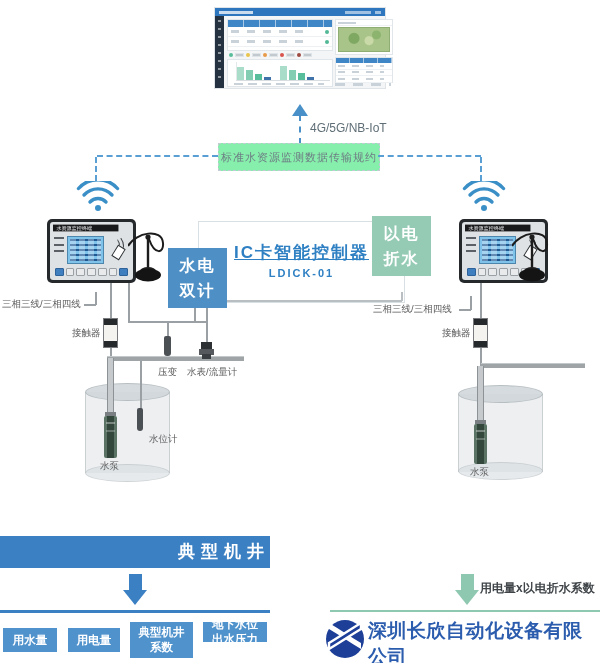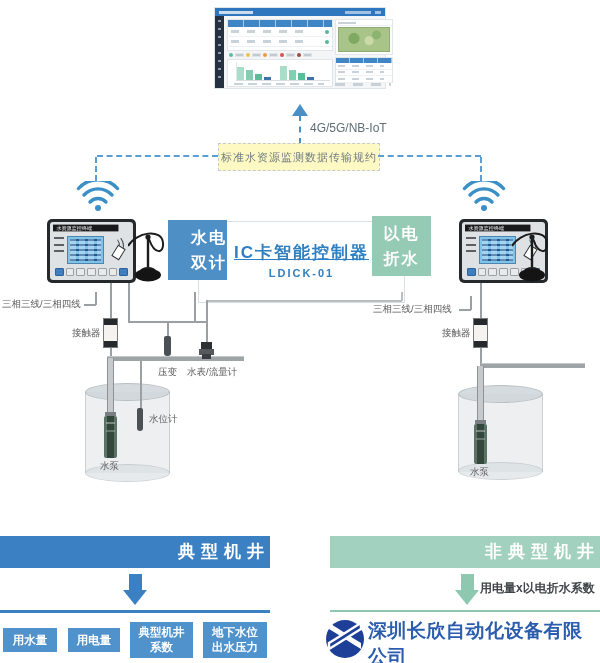--- a/index.html
+++ b/index.html
@@ -50,21 +50,21 @@
   .p-stats{position:absolute;left:111px;top:67px;width:56px;height:3px;
     background:repeating-linear-gradient(90deg,#c9d2d8 0 10px,transparent 10px 18px);}
 
   
   .caption{left:0;top:88px;width:600px;text-align:center;font-size:13.5px;font-weight:bold;letter-spacing:1px;}
   .cap-hl{color:#3fa39d;}
   .cap-rest{color:#46749f;}
   .arrow-head-up{left:292px;top:104px;width:0;height:0;border-left:8px solid transparent;border-right:8px solid transparent;border-bottom:12px solid #4a90c8;}
   .dash-stem{left:299px;top:115px;height:29px;border-left:2px dashed #4a90c8;}
   .net-label{left:310px;top:121px;font-size:12px;color:#5f6e76;}
-  .proto-box{left:218px;top:143px;width:160px;height:26px;background:#fef9c3;border:1px dashed #c0ccd2;
+  .proto-box{left:218px;top:143px;width:160px;height:26px;background:#86efac;border:1px dashed #c0ccd2;
     font-size:11px;color:#6e7c83;text-align:center;line-height:26px;letter-spacing:1px;}
   .dash-h{border-top:2px dashed #5a9fd4;height:0;}
   .dh-left{left:97px;top:155px;width:121px;}
   .dh-right{left:378px;top:155px;width:103px;}
   .dash-v{border-left:2px dashed #5a9fd4;width:0;}
   .dv-left{left:95px;top:157px;height:24px;}
   .dv-right{left:480px;top:157px;height:24px;}
   .wifi{width:44px;height:32px;}
   .wifi-l{left:76px;top:181px;}
   .wifi-r{left:462px;top:181px;}
@@ -95,21 +95,21 @@
   .ant-l{left:128px;top:228px;}
   .ant-r{left:512px;top:228px;}
 
   
   .center-box{left:198px;top:221px;width:207px;height:82px;background:#fff;border:1px solid #d9e0e4;z-index:1;
     text-align:center;color:#2e80c3;font-weight:bold;box-sizing:border-box;padding-top:19px;}
   .cb-l1{font-size:17px;letter-spacing:2px;text-decoration:underline;}
   .cb-l2{font-size:11px;letter-spacing:2px;margin-top:3px;}
   .mode{width:59px;height:60px;z-index:4;color:#fff;font-weight:bold;font-size:16px;line-height:25px;
     text-align:center;white-space:pre-line;box-sizing:border-box;padding-top:5px;letter-spacing:2px;}
-  .mode-l{left:168px;top:220px;background:#4e90c5;text-align:right;}
+  .mode-l{left:168px;top:248px;background:#4e90c5;}
   .mode-r{left:372px;top:216px;background:#95cbb5;}
 
   
   .wire{background:#9aa0a4;z-index:3;}
   .wire-lt{background:#b8bec2;z-index:2;}
   .lbl{font-size:9.5px;color:#5a5a5a;z-index:5;white-space:nowrap;}
   .contactor{width:15px;height:30px;background:#f5f3ef;border:1px solid #77797c;box-sizing:border-box;z-index:4;}
   .contactor:before{content:"";position:absolute;left:0;top:0;right:0;height:6px;background:#26292c;}
   .contactor:after{content:"";position:absolute;left:0;bottom:0;right:0;height:6px;background:#26292c;}
   .pump-col{background:#c6cacc;border-left:1px solid #8d9296;border-right:1px solid #8d9296;box-sizing:border-box;z-index:3;}
@@ -138,21 +138,21 @@
   .stem-r{left:461px;top:574px;background:#8fc8b1;}
   .head-r{left:455px;top:590px;border-top:15px solid #8fc8b1;}
   .formula{left:480px;top:580px;font-size:12px;font-weight:bold;color:#3f4448;}
   .rule-l{left:0;top:610px;width:270px;height:2.5px;background:#3b80c3;}
   .rule-r{left:330px;top:610px;width:270px;height:2px;background:#8fc8b1;}
   .tbox{background:#4f92cc;color:#fff;font-weight:bold;font-size:11.5px;line-height:1.3;
     display:flex;align-items:center;justify-content:center;text-align:center;white-space:pre-line;}
   .tb1{left:3px;top:628px;width:54px;height:24px;}
   .tb2{left:68px;top:628px;width:52px;height:24px;}
   .tb3{left:130px;top:622px;width:63px;height:36px;}
-  .tb4{left:203px;top:622px;width:64px;height:36px;}
+  .tb4{left:203px;top:622px;width:64px;height:20px;}
 
   
   .logo{left:325px;top:619px;width:40px;height:40px;}
   .co-cn{left:368px;top:618px;font-size:19px;font-weight:bold;color:#2b5cad;letter-spacing:.5px;}
   .co-en{left:370px;top:644px;font-size:7.5px;font-weight:bold;color:#2b5cad;letter-spacing:.3px;}
 </style>
 </head>
 <body>
 
 <div id="stage">
@@ -340,21 +340,21 @@
   <div class="abs well-body" style="left:85px;top:392px;width:85px;height:81px;"></div>
   <div class="abs well-top" style="left:85px;top:383px;width:85px;"></div>
   <div class="abs well-bot" style="left:85px;top:464px;width:85px;"></div>
   <div class="abs pump-col" style="left:107px;top:358px;width:7px;height:60px;"></div>
   <div class="abs pump-cap" style="left:105px;top:412px;width:11px;height:4px;"></div>
   <div class="abs pump" style="left:104px;top:416px;width:13px;height:42px;"></div>
   <div class="abs lbl" style="left:100px;top:460px;">水泵</div>
 
   <div class="abs wire" style="left:140px;top:361px;width:1.5px;height:49px;"></div>
   <div class="abs sensor" style="left:137px;top:408px;width:6px;height:23px;"></div>
-  <div class="abs lbl" style="left:149px;top:413px;">水位计</div>
+  <div class="abs lbl" style="left:149px;top:433px;">水位计</div>
 
   <div class="abs lbl" style="left:373px;top:303px;">三相三线/三相四线</div>
   <div class="abs wire" style="left:459px;top:309px;width:12px;height:1.5px;"></div>
   <div class="abs wire" style="left:470px;top:296px;width:1.5px;height:14px;"></div>
   <div class="abs wire" style="left:480px;top:283px;width:1.5px;height:35px;"></div>
   <div class="abs contactor" style="left:473px;top:318px;"></div>
   <div class="abs lbl" style="left:442px;top:327px;">接触器</div>
   <div class="abs wire" style="left:480px;top:348px;width:1.5px;height:18px;"></div>
   <div class="abs pipe" style="left:481px;top:363px;width:104px;height:5px;"></div>
 
@@ -370,21 +370,20 @@
   <div class="abs arr-stem stem-l"></div>
   <div class="abs arr-head head-l"></div>
   <div class="abs rule-l"></div>
   <div class="abs tbox tb1">用水量</div>
   <div class="abs tbox tb2">用电量</div>
   <div class="abs tbox tb3">典型机井
 系数</div>
   <div class="abs tbox tb4">地下水位
 出水压力</div>
 
-  <div class="abs sec-header hdr-r">非典型机井</div>
   <div class="abs arr-stem stem-r"></div>
   <div class="abs arr-head head-r"></div>
   <div class="abs formula">用电量x以电折水系数</div>
   <div class="abs rule-r"></div>
 
   <svg class="abs logo" viewBox="0 0 40 40">
     <circle cx="20" cy="20" r="19" fill="#1d3f98"></circle>
     <path d="M4,10 C14,16 26,24 36,30 L36,24 C26,18 14,10 4,4 Z" fill="#fff"></path>
     <path d="M36,10 C26,16 14,24 4,30 L4,24 C14,18 26,10 36,4 Z" fill="#1d3f98" stroke="#fff" stroke-width="2.4"></path>
   </svg>

